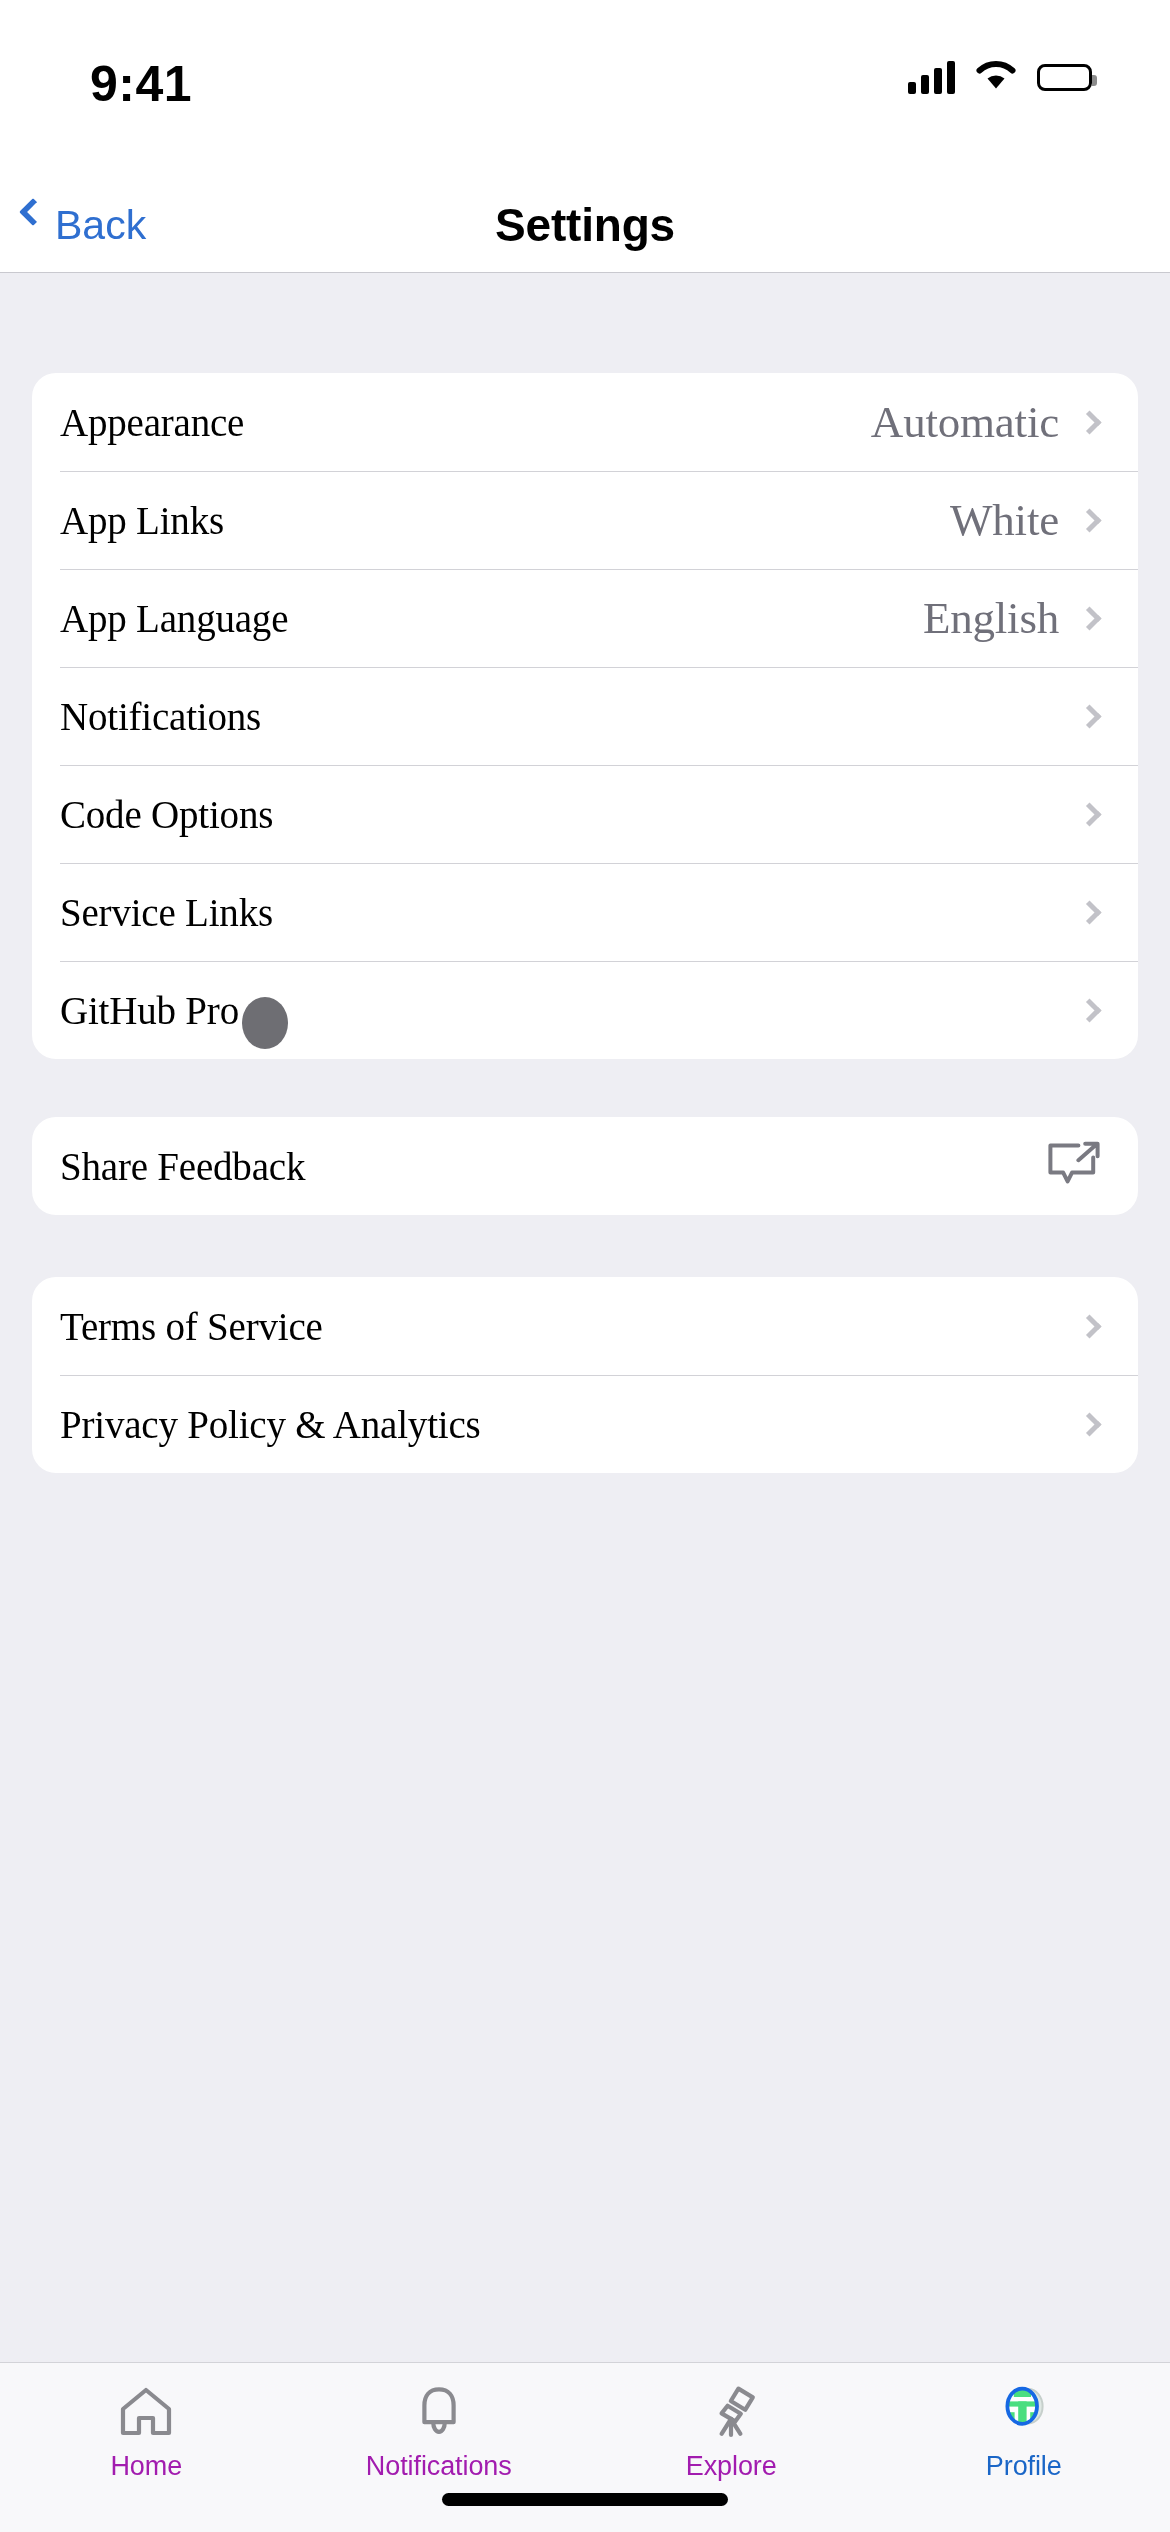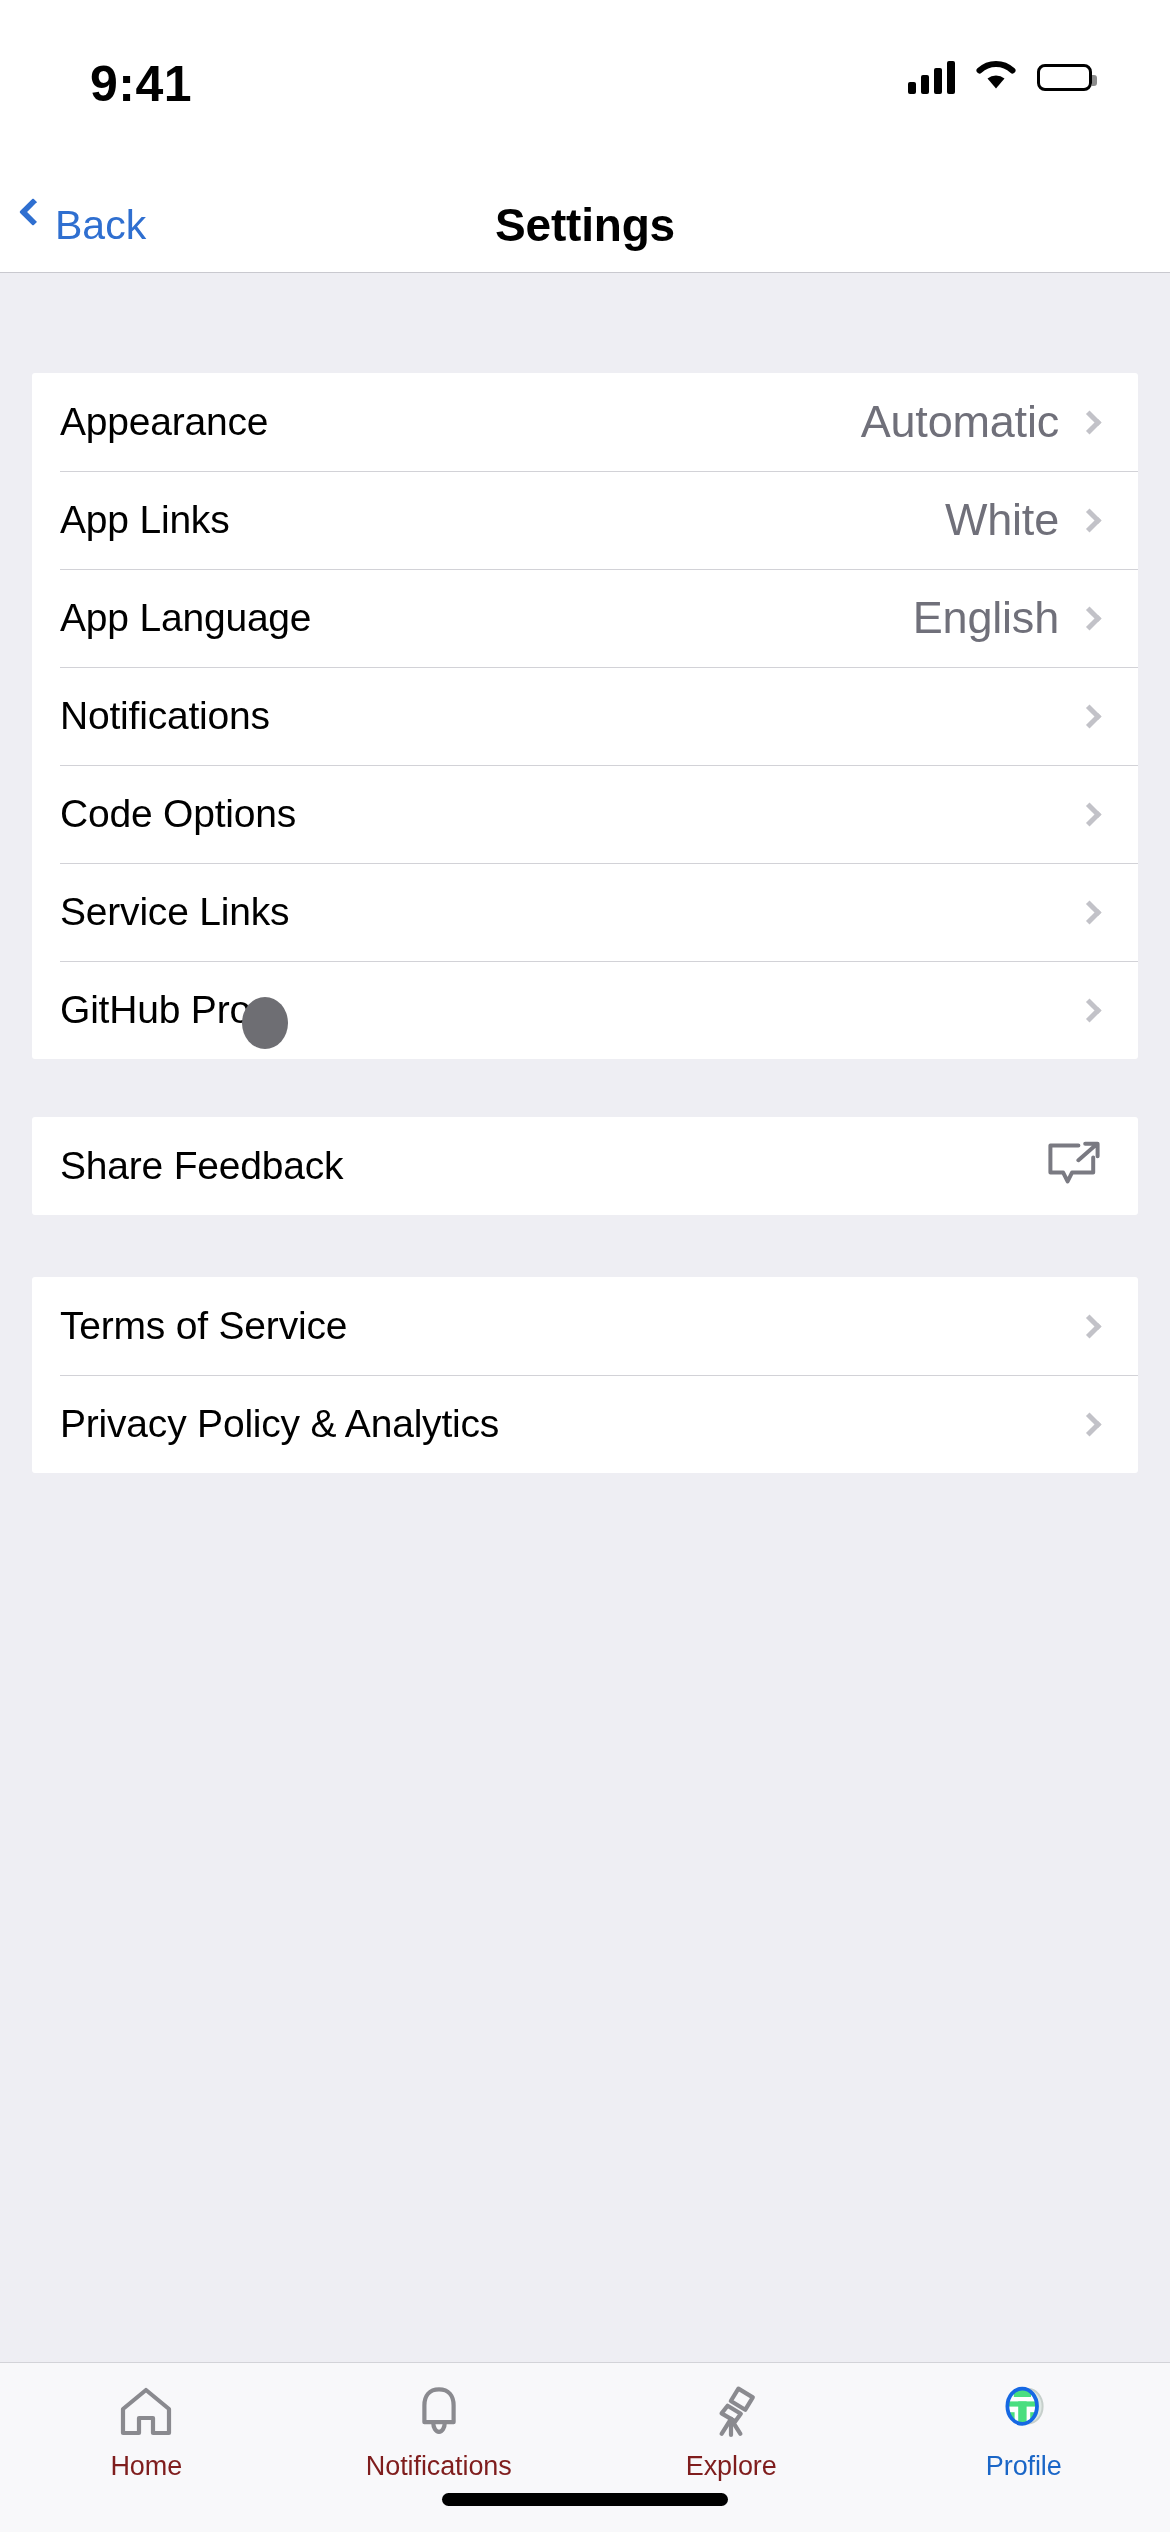--- a/index.html
+++ b/index.html
@@ -93,22 +93,23 @@
   
   .content{
     position:absolute;
     top:273px; left:0; right:0;
     bottom:170px;
     background:#eeeef3;
     padding:0 32px;
   }
   .card{
     background:#ffffff;
-    border-radius:3px;
+    border-radius:24px;
     overflow:hidden;
+    font-family:Liberation Serif, serif;
   }
   .gap-1{ height:100px; }
   .gap-2{ height:58px; }
   .gap-3{ height:62px; }
 
   .row{
     height:98px;
     display:flex;
     align-items:center;
     padding:0 30px 0 28px;
@@ -165,21 +166,21 @@
   }
   .tab{
     flex:1;
     display:flex;
     flex-direction:column;
     align-items:center;
     justify-content:flex-start;
     padding-top:20px;
     gap:10px;
   }
-  .tab-label{ font-size:27px; color:#7f1d1d; letter-spacing:-0.1px; }
+  .tab-label{ font-size:27px; color:#a21caf; letter-spacing:-0.1px; }
   .tab.active .tab-label{ color:#1a66c7; }
   .tab-icon{ width:62px; height:58px; display:block; }
   .avatar-wrap{
     width:62px; height:58px;
     display:flex; align-items:center; justify-content:center;
     position:relative;
   }
   .home-indicator{
     position:absolute;
     bottom:26px; left:50%;

